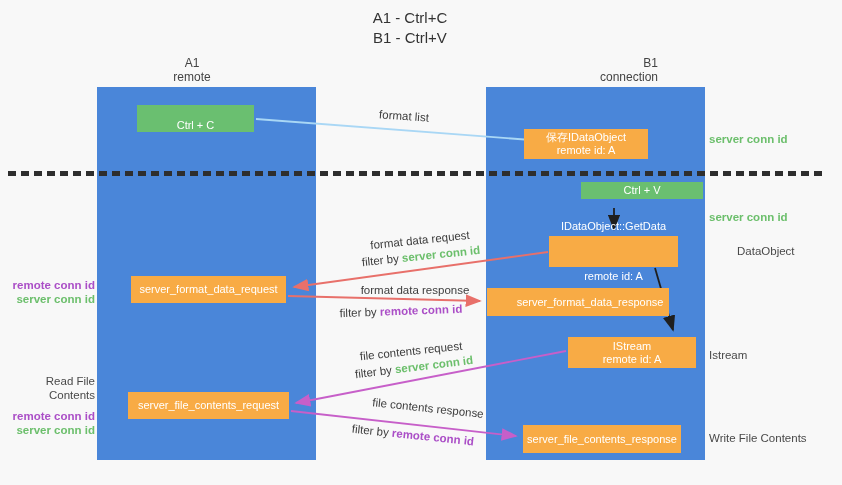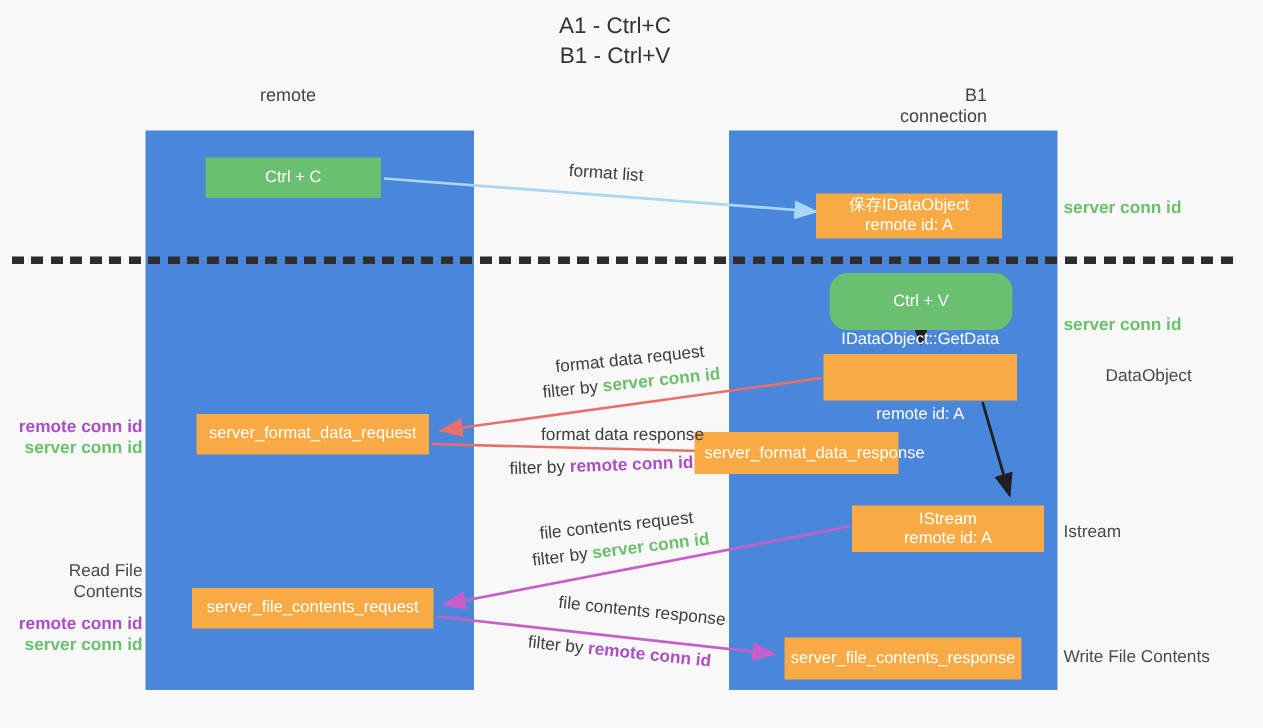--- a/index.html
+++ b/index.html
@@ -35,25 +35,25 @@
     background:repeating-linear-gradient(90deg,#2e2e2e 0 8px,rgba(0,0,0,0) 8px 13px);
   }
   
   .node{
     color:#fff;font-size:11px;line-height:13px;
     display:flex;flex-direction:column;align-items:center;justify-content:center;
     text-align:center;box-sizing:border-box;
   }
   .node.green{background:#6ABF70;}
   .node.orange{background:#F8AB45;}
-  .ctrl-c{left:137px;top:105px;width:117px;height:27px;}
-  .save-ido{left:544px;top:129px;width:124px;height:30px;}
-  .ctrl-v{left:553px;top:182px;width:122px;height:38px;border-radius:12px;}
+  .ctrl-c{left:137px;top:105px;width:117px;height:27px;justify-content:flex-end;}
+  .save-ido{left:524px;top:129px;width:124px;height:30px;}
+  .ctrl-v{left:581px;top:182px;width:122px;height:17px;}
   .getdata{left:549px;top:236px;width:129px;height:31px;gap:37px;}
-  .fmt-resp{left:463px;top:288px;width:136px;height:28px;padding-left:24px;}
+  .fmt-resp{left:487px;top:288px;width:182px;height:28px;padding-left:24px;}
   .istream{left:568px;top:337px;width:128px;height:31px;}
   .file-resp{left:523px;top:425px;width:158px;height:28px;}
   .fmt-req{left:131px;top:276px;width:155px;height:27px;}
   .file-req{left:128px;top:392px;width:161px;height:27px;}
   
   .side{font-size:11.5px;line-height:14px;}
   .side.left{left:0;width:95px;text-align:right;}
   .side.right{left:709px;width:130px;text-align:left;}
   .green-t{color:#6CBF6C;font-weight:bold;}
   .purple-t{color:#AB4FC7;font-weight:bold;}
@@ -67,20 +67,21 @@
 </style>
 </head>
 <body>
 
 <div class="abs title">
   <div>A1 - Ctrl+C</div>
   <div>B1 - Ctrl+V</div>
 </div>
 
 <div class="abs col-header a">
+  <div>A1</div>
   <div>remote</div>
 </div>
 <div class="abs col-header b">
   <div>B1</div>
   <div>connection</div>
 </div>
 
 <div class="abs column a"></div>
 <div class="abs column b"></div>
 

